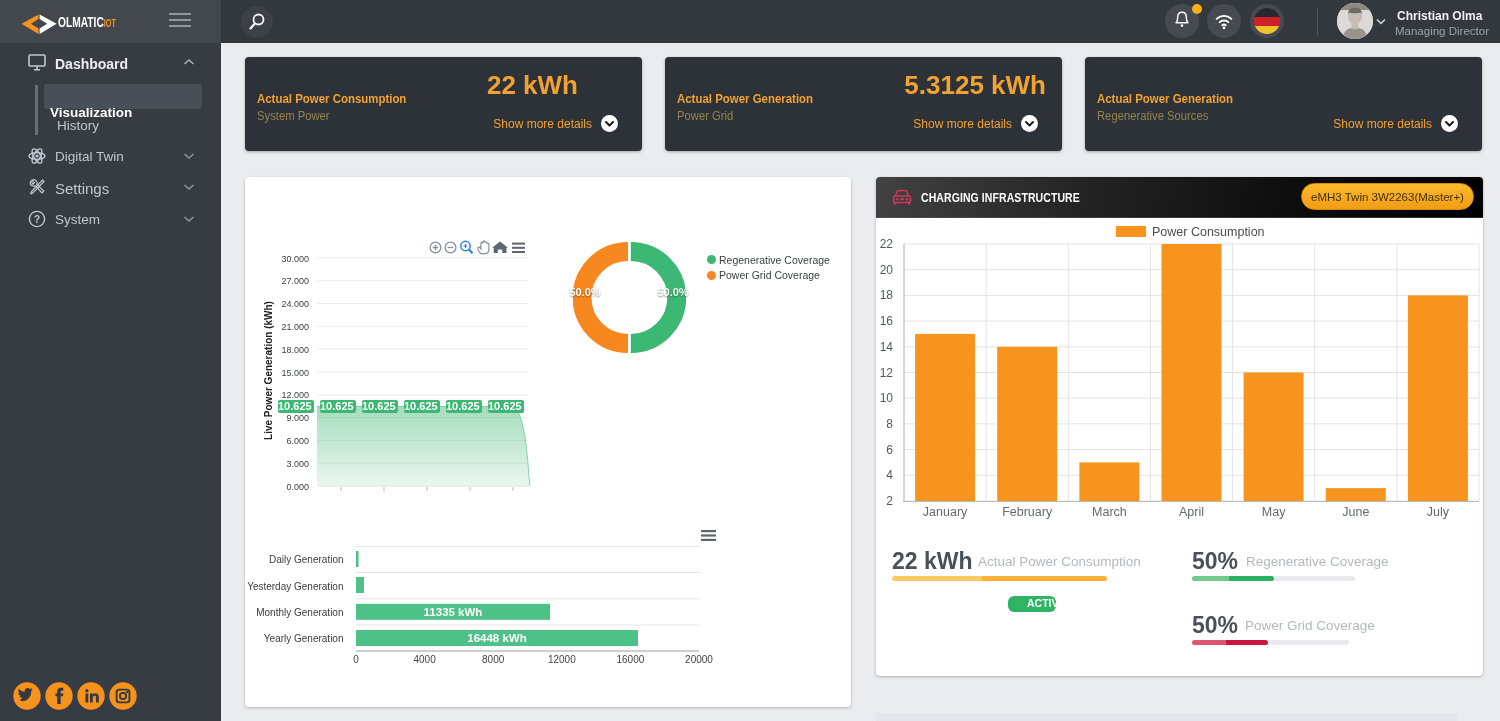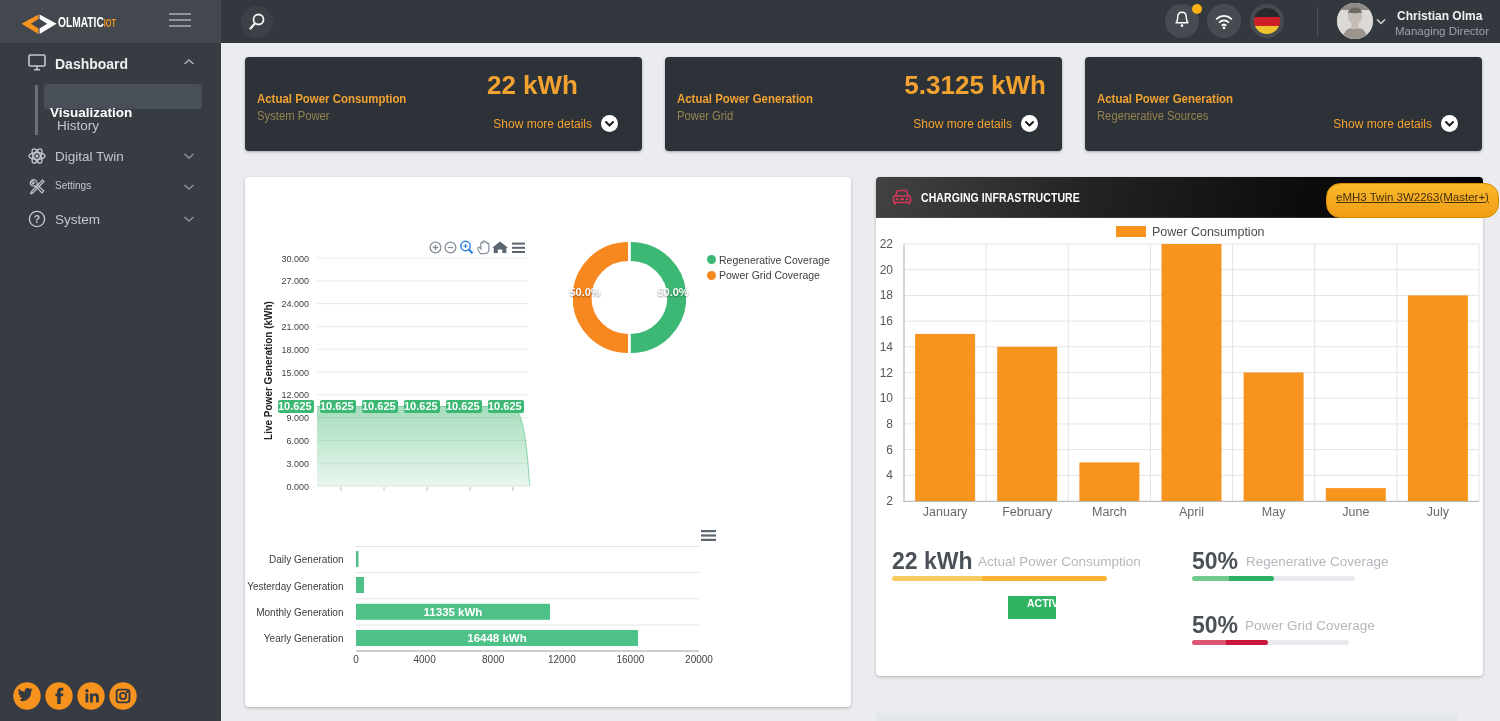--- a/index.html
+++ b/index.html
@@ -72,21 +72,21 @@
   <svg class="abs" style="left:183px; top:152px;" width="12" height="8" viewBox="0 0 12 8">
       <path d="M1.5 2 L6 6 L10.5 2" stroke="#8d9399" stroke-width="1.6" fill="none"></path>
     </svg>
 
   <svg class="abs" style="left:28px; top:178px;" width="18" height="18" viewBox="0 0 18 18">
     <g fill="none" stroke="#c2c7d0" stroke-width="1.5">
       <path d="M3 3 C2 4.5 2.2 6.5 3.8 7.6 C5 8.4 6.3 8.4 7.3 7.8 L14 14.8 L15.8 13 L8.8 6.4 C9.3 5.3 9.2 4 8.4 3 C7.3 1.6 5.4 1.3 4 2.1 L6.5 4.6 L5 6.2 Z" stroke-width="1.2"></path>
       <path d="M14.5 2 L16 3.5 L6 13.8 L3.5 16 L2.6 15 L4.5 12.5 Z" stroke-width="1.2"></path>
     </g>
   </svg>
-  <div class="abs" style="left:55px; top:180px; font-size:10px; color:#c2c7d0;">Settings</div>
+  <div class="abs" style="left:55px; top:180px; font-size:15px; color:#c2c7d0;">Settings</div>
   <svg class="abs" style="left:183px; top:183px;" width="12" height="8" viewBox="0 0 12 8">
       <path d="M1.5 2 L6 6 L10.5 2" stroke="#8d9399" stroke-width="1.6" fill="none"></path>
     </svg>
 
   <svg class="abs" style="left:28px; top:210px;" width="18" height="18" viewBox="0 0 18 18">
     <circle cx="9" cy="9" r="7.6" fill="none" stroke="#c2c7d0" stroke-width="1.4"></circle>
     <text x="9" y="12.7" text-anchor="middle" font-size="10.5" font-weight="bold" fill="#c2c7d0" font-family="Liberation Sans, sans-serif">?</text>
   </svg>
   <div class="abs" style="left:55px; top:212px; font-size:13.5px; color:#c2c7d0;">System</div>
   <svg class="abs" style="left:183px; top:215px;" width="12" height="8" viewBox="0 0 12 8">
@@ -329,21 +329,21 @@
       <g fill="none" stroke="#d6365a" stroke-width="1.5">
         <path d="M3.5 7 L5 2.8 C5.3 2 6 1.5 7 1.5 L13 1.5 C14 1.5 14.7 2 15 2.8 L16.5 7"></path>
         <rect x="1.5" y="7" width="17" height="6.5" rx="1.8"></rect>
         <path d="M3 13.5 L3 15.3 M17 13.5 L17 15.3" stroke-linecap="round"></path>
       </g>
       <circle cx="5" cy="10.2" r="1.3" fill="#d6365a"></circle>
       <circle cx="15" cy="10.2" r="1.3" fill="#d6365a"></circle>
       <rect x="8" y="9.3" width="4" height="1.8" fill="#d6365a"></rect>
     </svg>
     <div class="ptitle">CHARGING INFRASTRUCTURE</div>
-    <div class="abs" style="left:450px; top:6px; width:173px; height:35px; border-radius:14px; background:linear-gradient(#fcb92c,#f09d14); border:1px solid #d88a00; text-align:center; line-height:26px; font-size:11.5px; color:#43310e;text-decoration:underline;">eMH3 Twin 3W2263(Master+)</div>
+    <div class="abs" style="left:425px; top:6px; width:173px; height:27px; border-radius:14px; background:linear-gradient(#fcb92c,#f09d14); border:1px solid #d88a00; text-align:center; line-height:26px; font-size:11.5px; color:#43310e;">eMH3 Twin 3W2263(Master+)</div>
   </div>
 
   <div class="abs" style="left:240px; top:49px; width:30px; height:11px; background:#f7941e;"></div>
   <div class="abs" style="left:276px; top:48px; font-size:12.5px; color:#4d4d4d;">Power Consumption</div>
 
   <svg class="abs" style="left:0px; top:0px;" width="607" height="345" viewBox="0 0 607 345">
     <g stroke="#e3e3e3" stroke-width="1">
       <line x1="28" y1="67.0" x2="603" y2="67.0"></line>
       <line x1="28" y1="92.7" x2="603" y2="92.7"></line>
       <line x1="28" y1="118.4" x2="603" y2="118.4"></line>
@@ -395,21 +395,21 @@
       <text x="315.5" y="339">April</text>
       <text x="397.6" y="339">May</text>
       <text x="479.8" y="339">June</text>
       <text x="561.9" y="339">July</text>
     </g>
   </svg>
 
   <div class="abs" style="left:16px; top:371px; font-size:23px; font-weight:bold; color:#4b5157;">22 kWh</div>
   <div class="abs" style="left:102px; top:377px; font-size:13.5px; color:#b3b8bd;">Actual Power Consumption</div>
   <div class="abs" style="left:16px; top:399px; width:215px; height:5px; border-radius:3px; background:linear-gradient(to right,#f8ca60 0,#f8ca60 42%,#fbb236 42%,#fbb236 100%);"></div>
-  <div class="abs" style="left:132px; top:419px; width:48px; height:23px; border-radius:0; background:#2eb463; color:#fff; font-size:10.5px; font-weight:bold; text-align:center; line-height:14px;padding-left:19px;">ACTIVE</div>
+  <div class="abs" style="left:132px; top:419px; width:48px; height:16px; border-radius:6px; background:#2eb463; color:#fff; font-size:10.5px; font-weight:bold; text-align:center; line-height:14px;padding-left:19px;">ACTIVE</div>
 
   <div class="abs" style="left:316px; top:371px; font-size:23px; font-weight:bold; color:#4b5157;">50%</div>
   <div class="abs" style="left:370px; top:377px; font-size:13.5px; color:#b3b8bd;">Regenerative Coverage</div>
   <div class="abs" style="left:316px; top:399px; width:163px; height:5px; border-radius:3px; background:#e8eaed;"></div>
   <div class="abs" style="left:316px; top:399px; width:82px; height:5px; border-radius:3px; background:linear-gradient(to right,#72ca8e 0,#72ca8e 45%,#2db263 45%,#2db263 100%);"></div>
 
   <div class="abs" style="left:316px; top:435px; font-size:23px; font-weight:bold; color:#4b5157;">50%</div>
   <div class="abs" style="left:369px; top:441px; font-size:13.5px; color:#b3b8bd;">Power Grid Coverage</div>
   <div class="abs" style="left:316px; top:463px; width:157px; height:5px; border-radius:3px; background:#e8eaed;"></div>
   <div class="abs" style="left:316px; top:463px; width:76px; height:5px; border-radius:3px; background:linear-gradient(to right,#dd5571 0,#dd5571 45%,#c9173f 45%,#c9173f 100%);"></div>

